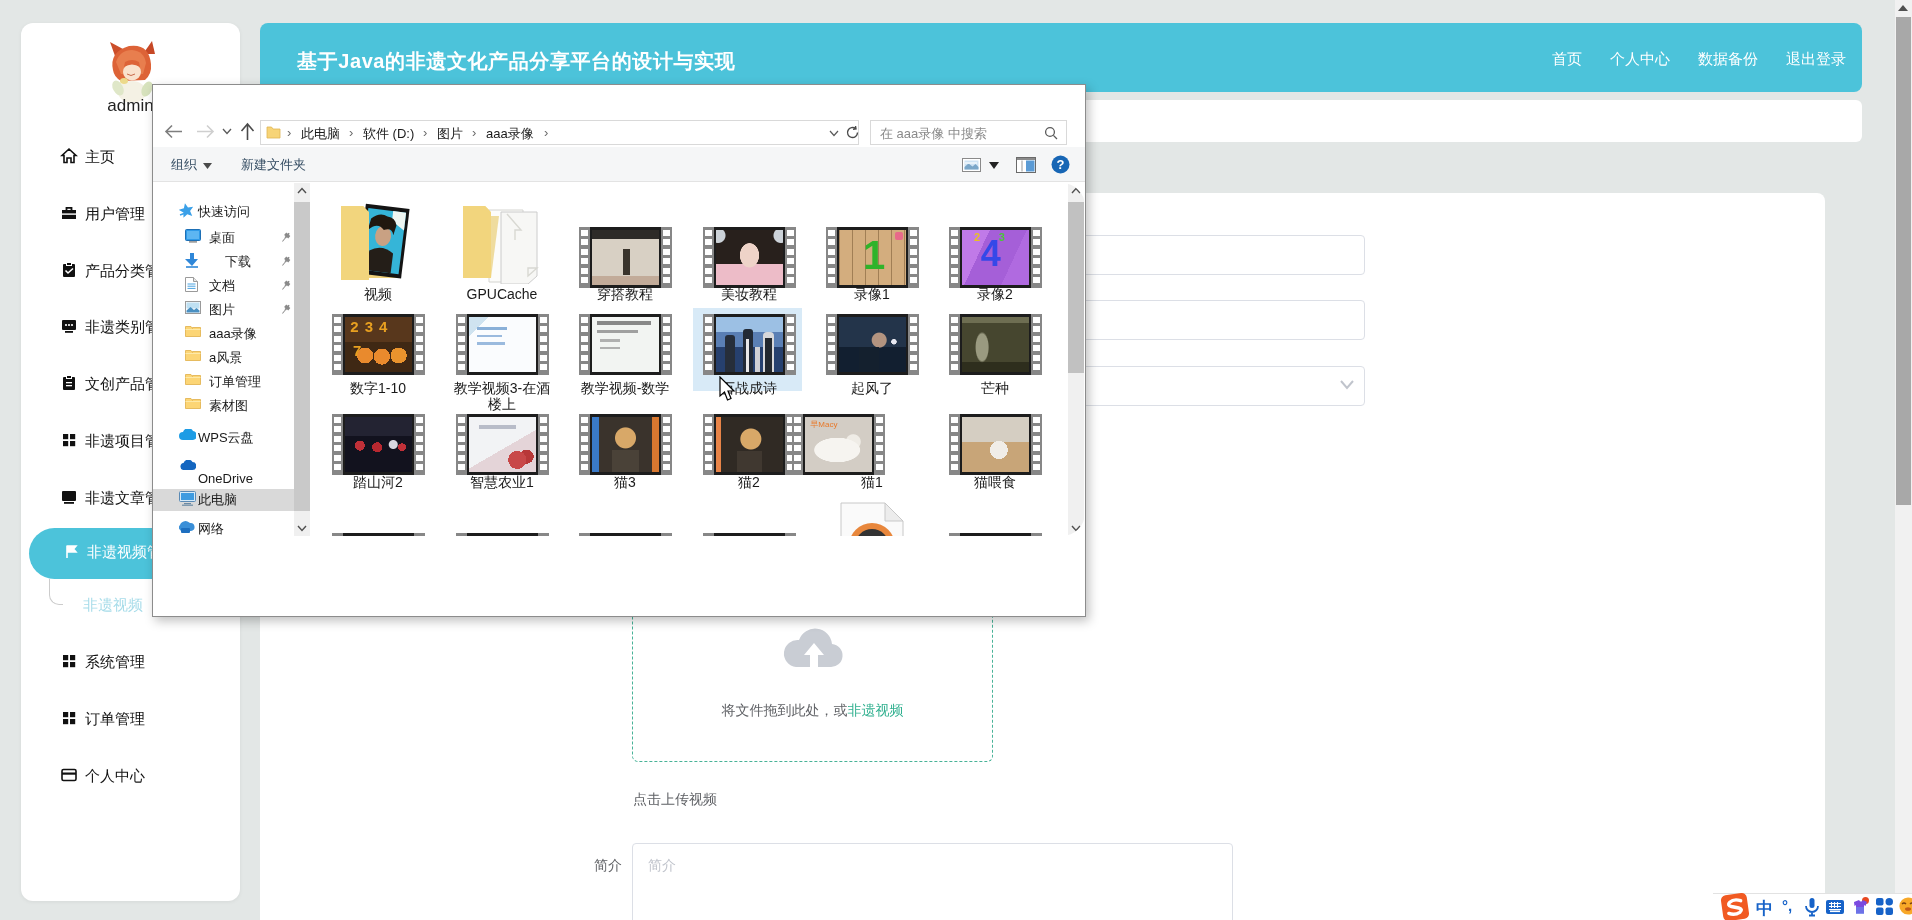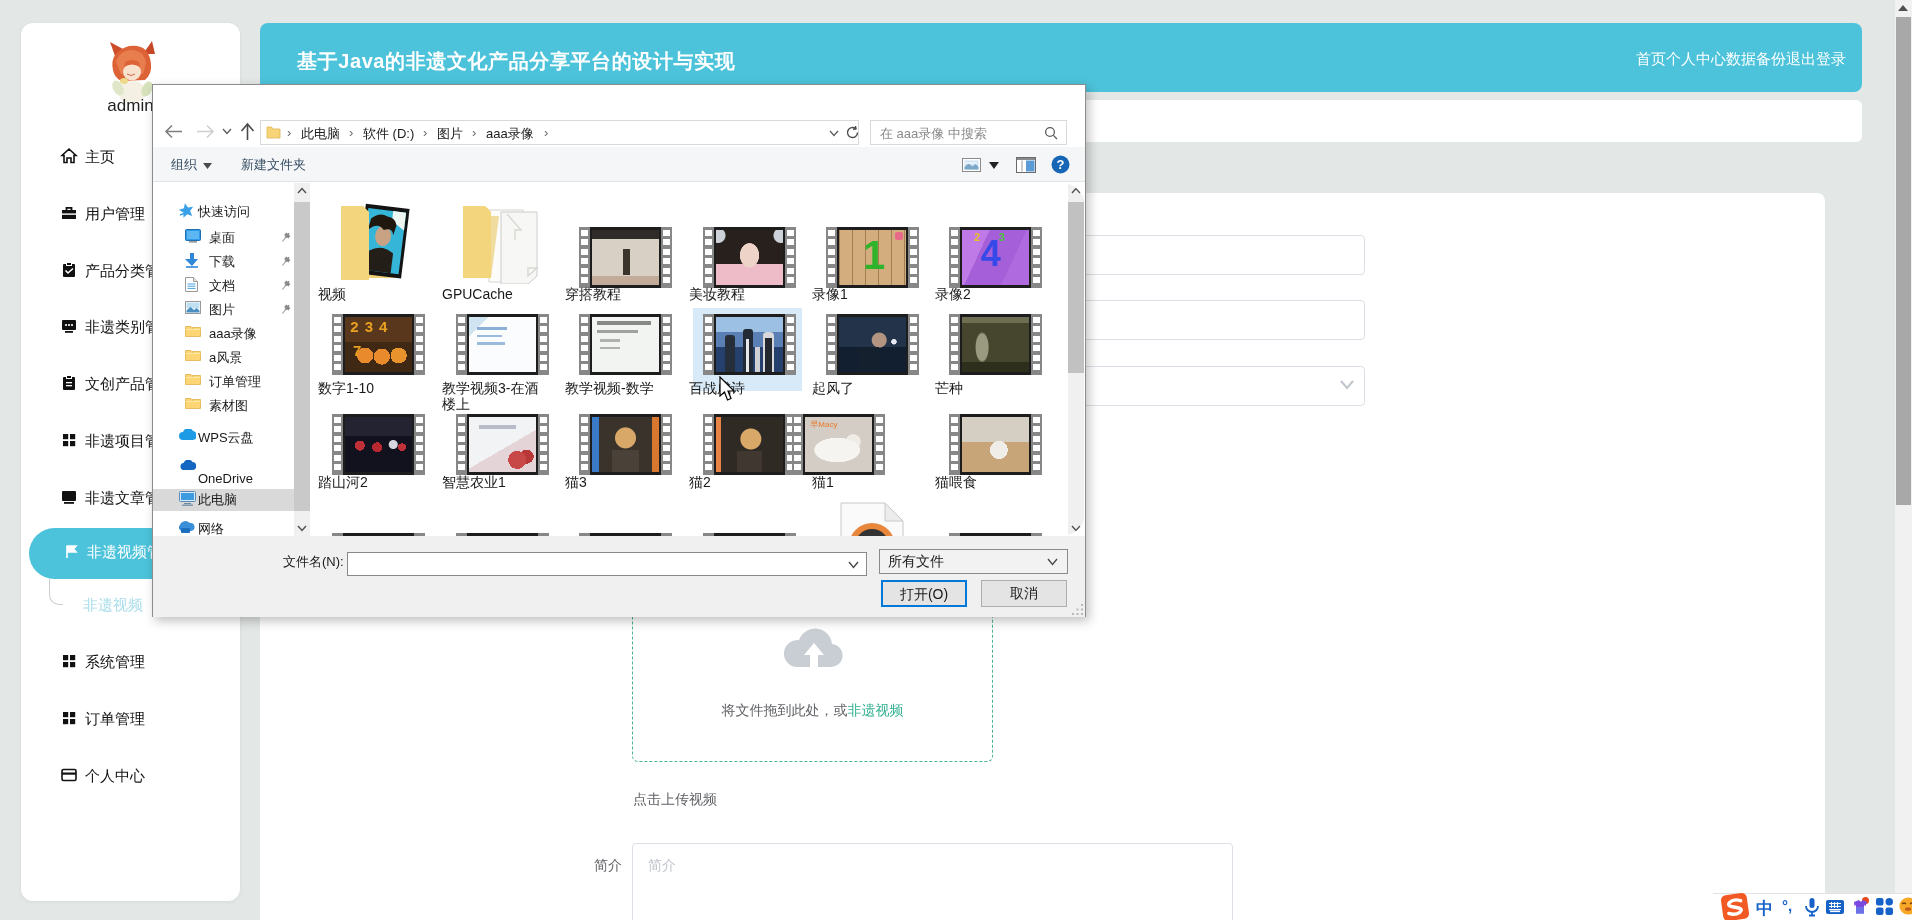--- a/index.html
+++ b/index.html
@@ -5,21 +5,21 @@
 * { margin:0; padding:0; box-sizing:border-box; }
 html,body { width:1912px; height:920px; overflow:hidden; }
 body { font-family:"Liberation Sans", sans-serif; background:#e3e7e6; position:relative; }
 .abs { position:absolute; }
 
 
 #sidebar { left:21px; top:23px; width:219px; height:878px; background:#fff; border-radius:12px; box-shadow:0 1px 4px rgba(0,0,0,.06); }
 #header { left:260px; top:23px; width:1602px; height:69px; background:#4cc3da; border-radius:8px;padding-left:42px; }
 #header .title { position:absolute; left:37px; top:25px; color:#fff; font-size:20px; font-weight:bold; letter-spacing:0.6px; }
 #header .menu { position:absolute; right:16px; top:27px; color:#fff; font-size:15px; }
-#header .menu span { margin-left:0; }
+#header .menu span { margin-left:28px; }
 #crumbbar { left:260px; top:100px; width:1602px; height:42px; background:#fff; border-radius:6px; }
 #maincard { left:260px; top:193px; width:1565px; height:760px; background:#fff; border-radius:8px; }
 
 
 .mi { position:absolute; left:60px; height:22px; font-size:15px; color:#111; white-space:nowrap; }
 .mi .ic { display:inline-block; width:18px; height:18px; vertical-align:-3px; margin-right:7px; }
 .mi .ic svg { width:18px; height:18px; }
 #avatar { position:absolute; left:103px; top:38px; width:56px; height:64px; }
 #avname { position:absolute; left:21px; top:96px; width:219px; text-align:center; font-size:17px; color:#222; }
 #activepill { position:absolute; left:29px; top:528px; width:260px; height:51px; background:#4cc3da; border-radius:26px; }
@@ -64,21 +64,21 @@
 
 #treesb { position:absolute; left:141px; top:0; width:16px; height:353px; background:#f0f0f0; }
 #treesb .thumb { position:absolute; left:0; top:19px; width:16px; height:309px; background:#c9c9c9; }
 
 #listsb { position:absolute; left:915px; top:0; width:16px; height:353px; background:#f0f0f0; }
 #listsb .thumb { position:absolute; left:0; top:19px; width:16px; height:171px; background:#c1c1c1; }
 .film { position:absolute; width:93px; height:61px; background:#1d1d1d; }
 .film .sp { position:absolute; top:0; bottom:0; width:11px; background:#878787; }
 .film .sp i { position:absolute; left:2px; right:2px; top:3px; bottom:2px; background:repeating-linear-gradient(to bottom, #fff 0 6px, #878787 6px 9.4px); }
 .film .im { position:absolute; left:13px; right:13px; top:3px; bottom:3px; }
-.flabel { position:absolute; width:120px; text-align:left; font-size:14px; color:#1a1a1a; line-height:16px; }
+.flabel { position:absolute; width:120px; text-align:center; font-size:14px; color:#1a1a1a; line-height:16px; }
 #selbox { position:absolute; left:540px; top:125px; width:109px; height:83px; background:#d8eaf7; }
 .bc { position:absolute; top:4px; color:#6a6a6a; font-size:13px; }
 .bt { position:absolute; top:4px; color:#1a1a1a; font-size:13px; white-space:nowrap; }
 #addrbox span { top:4px; }
 #fninput { position:absolute; left:194px; top:16px; width:520px; height:24px; background:#fff; border:1px solid #8a8a8a; }
 #ftcombo { position:absolute; left:726px; top:13px; width:189px; height:25px; background:#f2f2f2; border:1px solid #8a8a8a; font-size:14px; color:#1a1a1a; padding:3px 0 0 8px; }
 .wbtn { position:absolute; top:44px; width:86px; height:27px; background:#e4e4e4; border:1px solid #adadad; font-size:14px; color:#1a1a1a; text-align:center; padding-top:4px; }
 #openbtn { left:728px; border:2px solid #0078d7; background:#e4e4e4; }
 #cancelbtn { left:828px; }
 
@@ -282,21 +282,21 @@
                 <rect x="2.8" y="1.2" width="5.4" height="3.2" fill="#8a8a8a"></rect>
                 <rect x="5.2" y="6" width="0.9" height="4.5" fill="#8a8a8a"></rect>
               </g>
             </svg></span>
         </div>
     <div class="trow" style="top:67px;">
           <span style="position:absolute;left:32px;top:3px;"><svg width="14" height="15" viewBox="0 0 14 15">
               <path d="M5 0 h4 v6 h4 L7 13 L0 6 h5 Z" fill="#2f87d8"></path>
               <path d="M1 14 h12" stroke="#2f87d8" stroke-width="1.6"></path>
             </svg></span>
-          <span class="lbl" style="left:56px;">下载</span>
+          <span class="lbl" style="left:72px;">下载</span>
           <span class="pin"><svg width="11" height="11" viewBox="0 0 11 11">
               <g transform="rotate(40 5.5 5.5)">
                 <rect x="4.6" y="0" width="1.8" height="6" fill="#8a8a8a"></rect>
                 <rect x="2.8" y="1.2" width="5.4" height="3.2" fill="#8a8a8a"></rect>
                 <rect x="5.2" y="6" width="0.9" height="4.5" fill="#8a8a8a"></rect>
               </g>
             </svg></span>
         </div>
     <div class="trow" style="top:91px;">
           <span style="position:absolute;left:32px;top:3px;"><svg width="13" height="15" viewBox="0 0 13 15">
@@ -645,43 +645,20 @@
         </div>
     <div class="film" style="left:550px;top:350px;">
           <div class="sp" style="left:0;"></div>
           <div class="sp" style="right:0;"></div>
         </div>
     <div class="film" style="left:796px;top:350px;">
           <div class="sp" style="left:0;"></div>
           <div class="sp" style="right:0;"></div>
         </div>
     </div>
-  </div>
-  <div id="dlgbot">
-    <span style="position:absolute;left:130px;top:17px;font-size:13px;">文件名(N):</span>
-    <div id="fninput">
-        <svg style="position:absolute;right:7px;top:8px;" width="11" height="8" viewBox="0 0 11 8">
-          <path d="M1 1 L5.5 6.5 L10 1" stroke="#444" stroke-width="1.3" fill="none"></path>
-        </svg>
-      </div>
-    <div id="ftcombo">所有文件<svg style="position:absolute;right:9px;top:8px;" width="11" height="8" viewBox="0 0 11 8">
-          <path d="M1 1 L5.5 6.5 L10 1" stroke="#444" stroke-width="1.3" fill="none"></path>
-        </svg></div>
-    <div class="wbtn" id="openbtn">打开(O)</div>
-    <div class="wbtn" id="cancelbtn">取消</div>
-    <svg style="position:absolute;left:919px;top:68px;" width="12" height="12" viewBox="0 0 12 12">
-        <g fill="#b8b8b8">
-          <rect x="9" y="0" width="2" height="2"></rect>
-          <rect x="9" y="4.5" width="2" height="2"></rect>
-          <rect x="9" y="9" width="2" height="2"></rect>
-          <rect x="4.5" y="4.5" width="2" height="2"></rect>
-          <rect x="4.5" y="9" width="2" height="2"></rect>
-          <rect x="0" y="9" width="2" height="2"></rect>
-        </g>
-      </svg>
   </div>
 </div>
 
 <div class="abs" id="pagesb">
     <div class="up"></div>
     <div class="thumb"></div>
   </div>
 
 <div class="abs" id="sogou">
   <svg style="position:absolute;left:6px;top:-3px;" width="32" height="32" viewBox="0 0 32 32">

